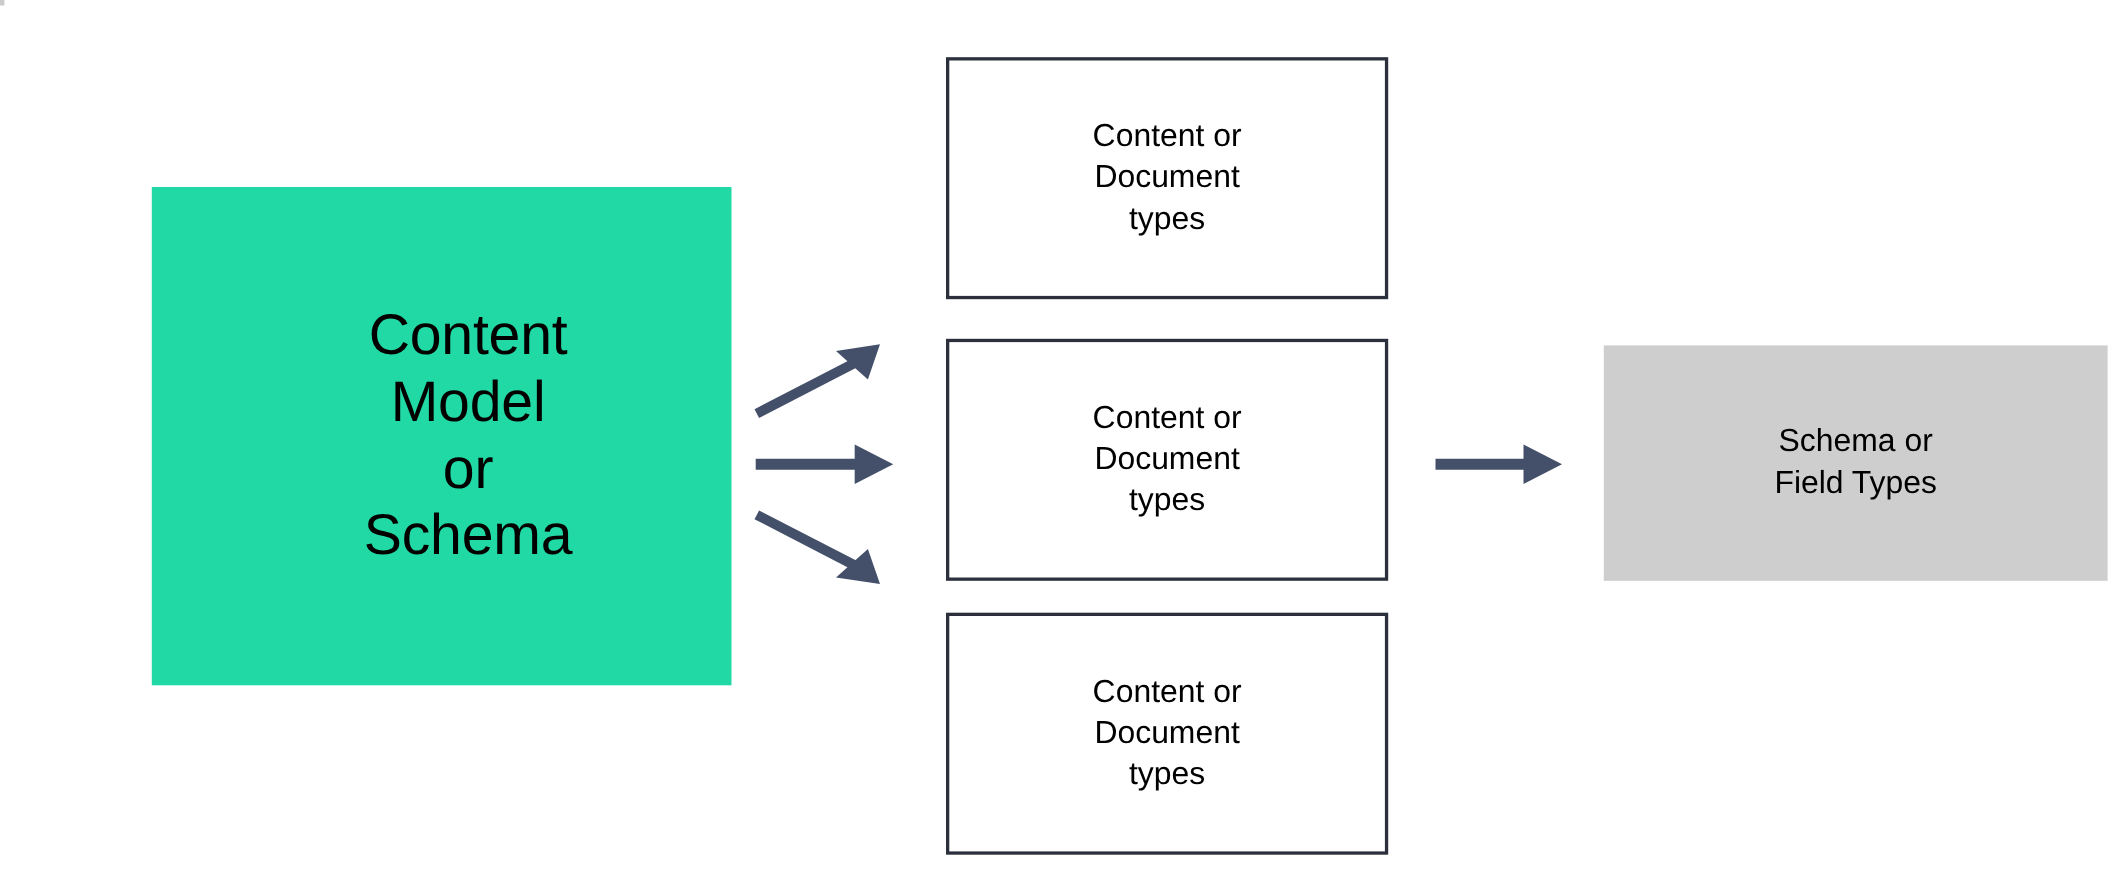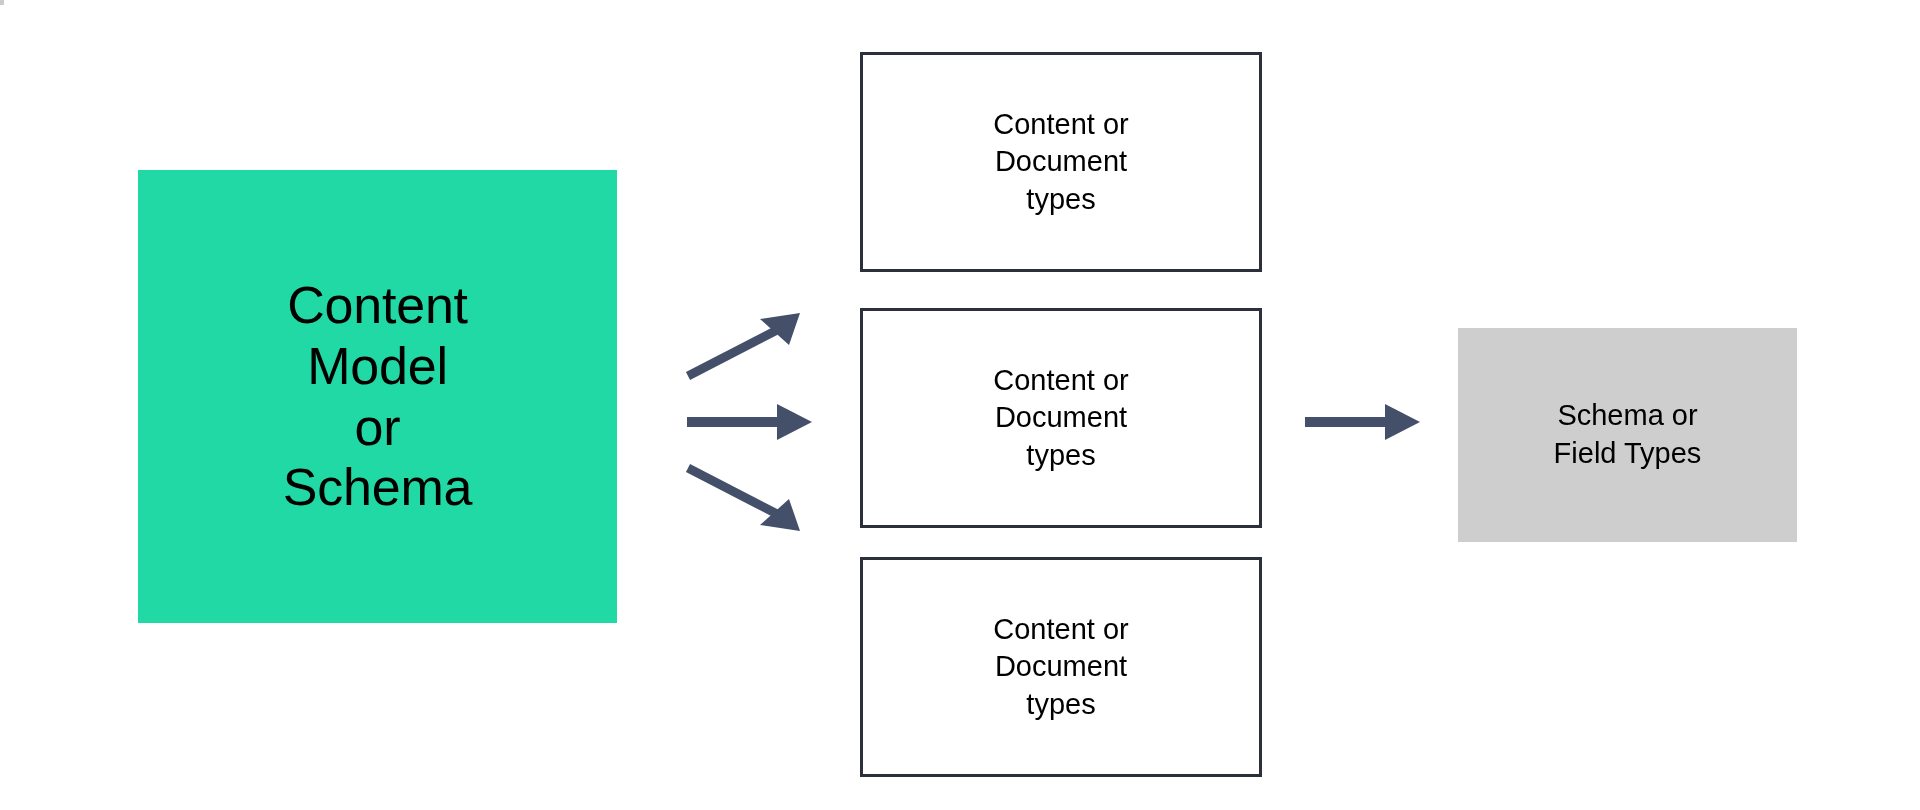--- a/index.html
+++ b/index.html
@@ -33,20 +33,21 @@
   .node-source {
     position: absolute;
     left: 138px;
     top: 170px;
     width: 479px;
     height: 453px;
     background: #21d9a4;
     display: flex;
     align-items: center;
     justify-content: center;
+    padding-left: 48px;
   }
   .node-source .label {
     color: #000000;
     font-size: 52px;
     line-height: 1.17;
     font-weight: 400;
     text-align: center;
     white-space: pre-line;
     letter-spacing: -0.2px;
   }
@@ -73,22 +74,22 @@
     white-space: pre-line;
   }
   .node-type-1 { top: 52px; }
   .node-type-2 { top: 308px; }
   .node-type-3 { top: 557px; }
 
   
   .node-target {
     position: absolute;
     left: 1458px;
-    top: 328px;
-    width: 339px;
+    top: 314px;
+    width: 458px;
     height: 214px;
     background: #cecece;
     display: flex;
     align-items: center;
     justify-content: center;
   }
   .node-target .label {
     color: #000000;
     font-size: 29px;
     line-height: 1.3;

